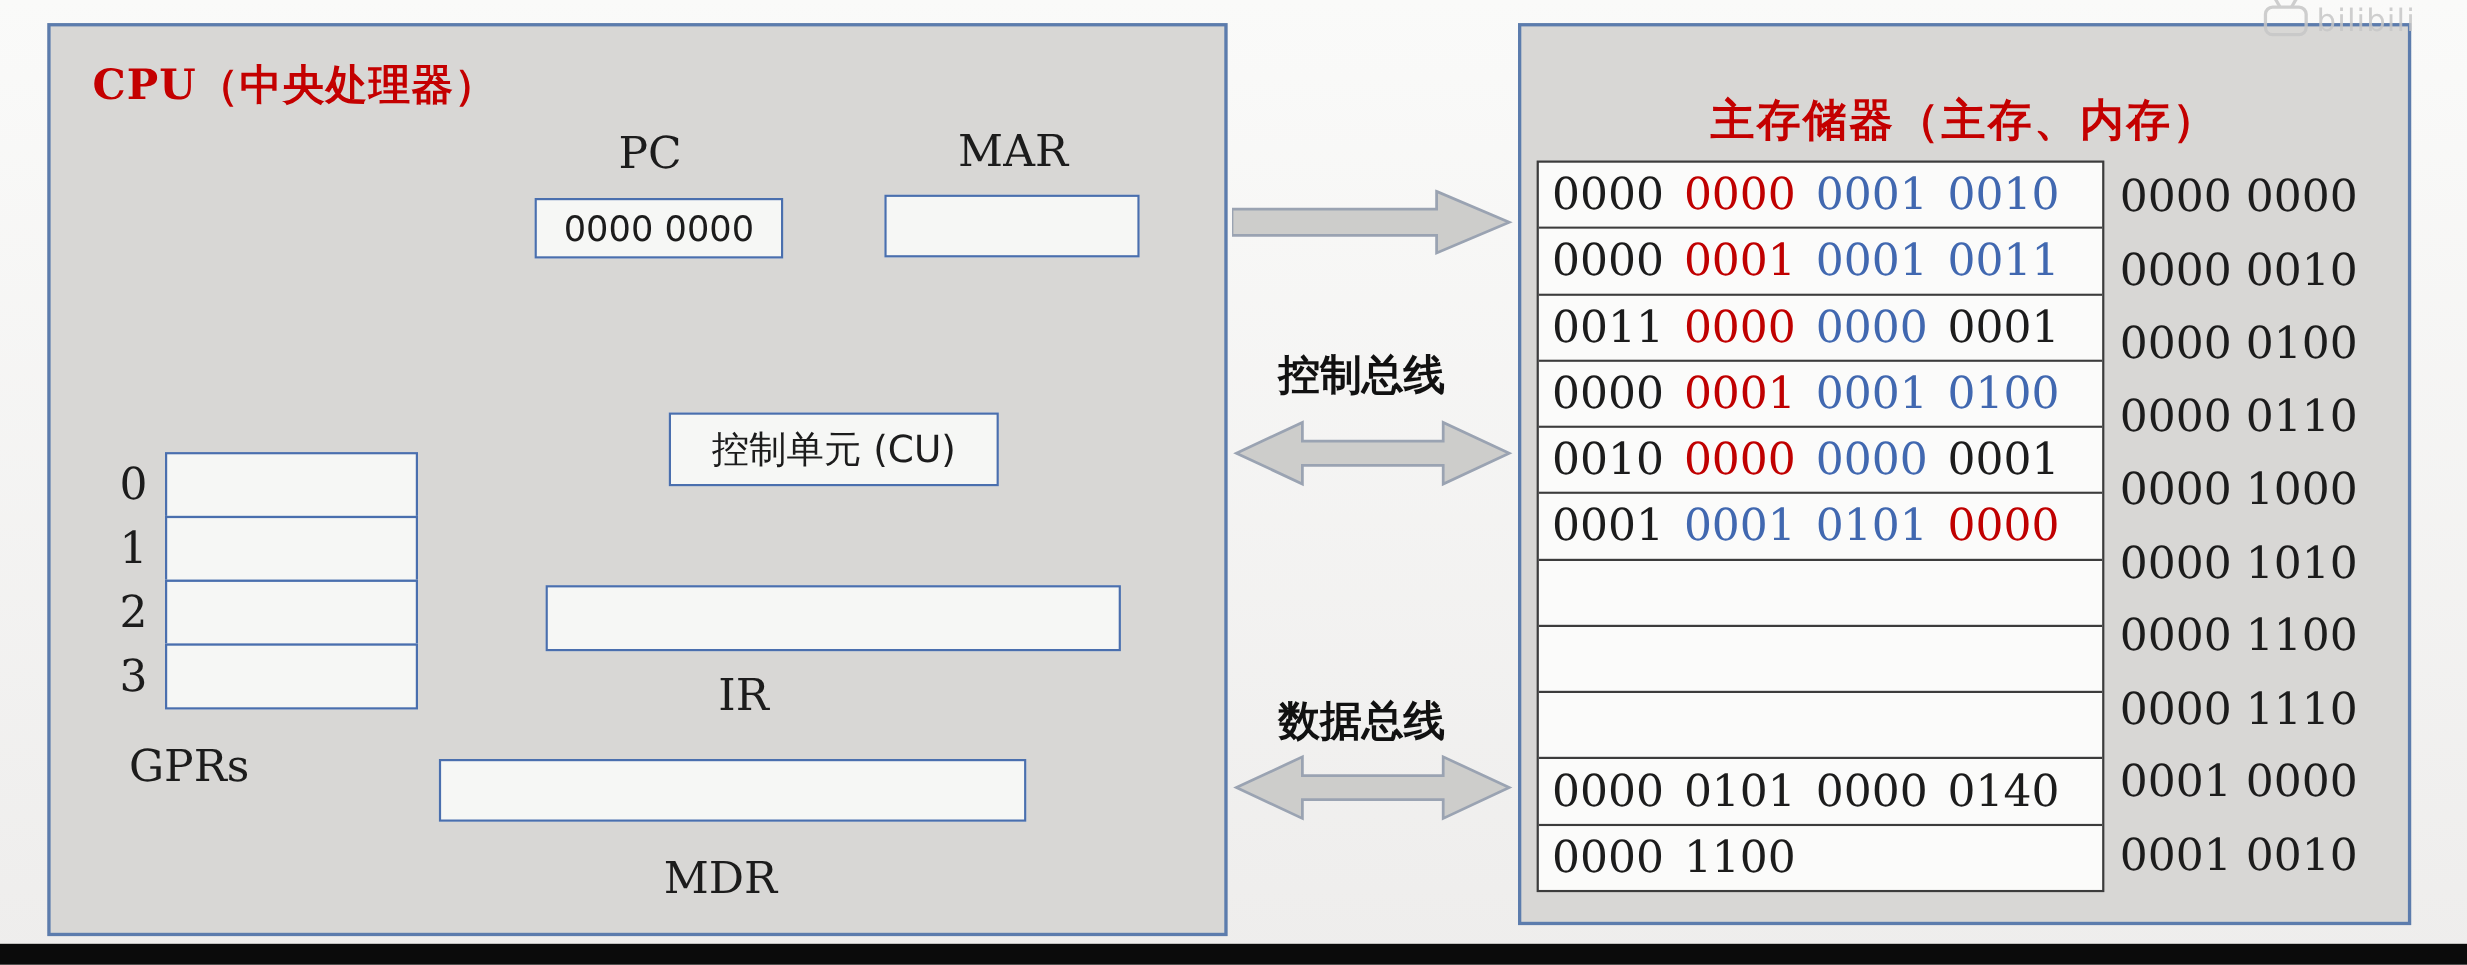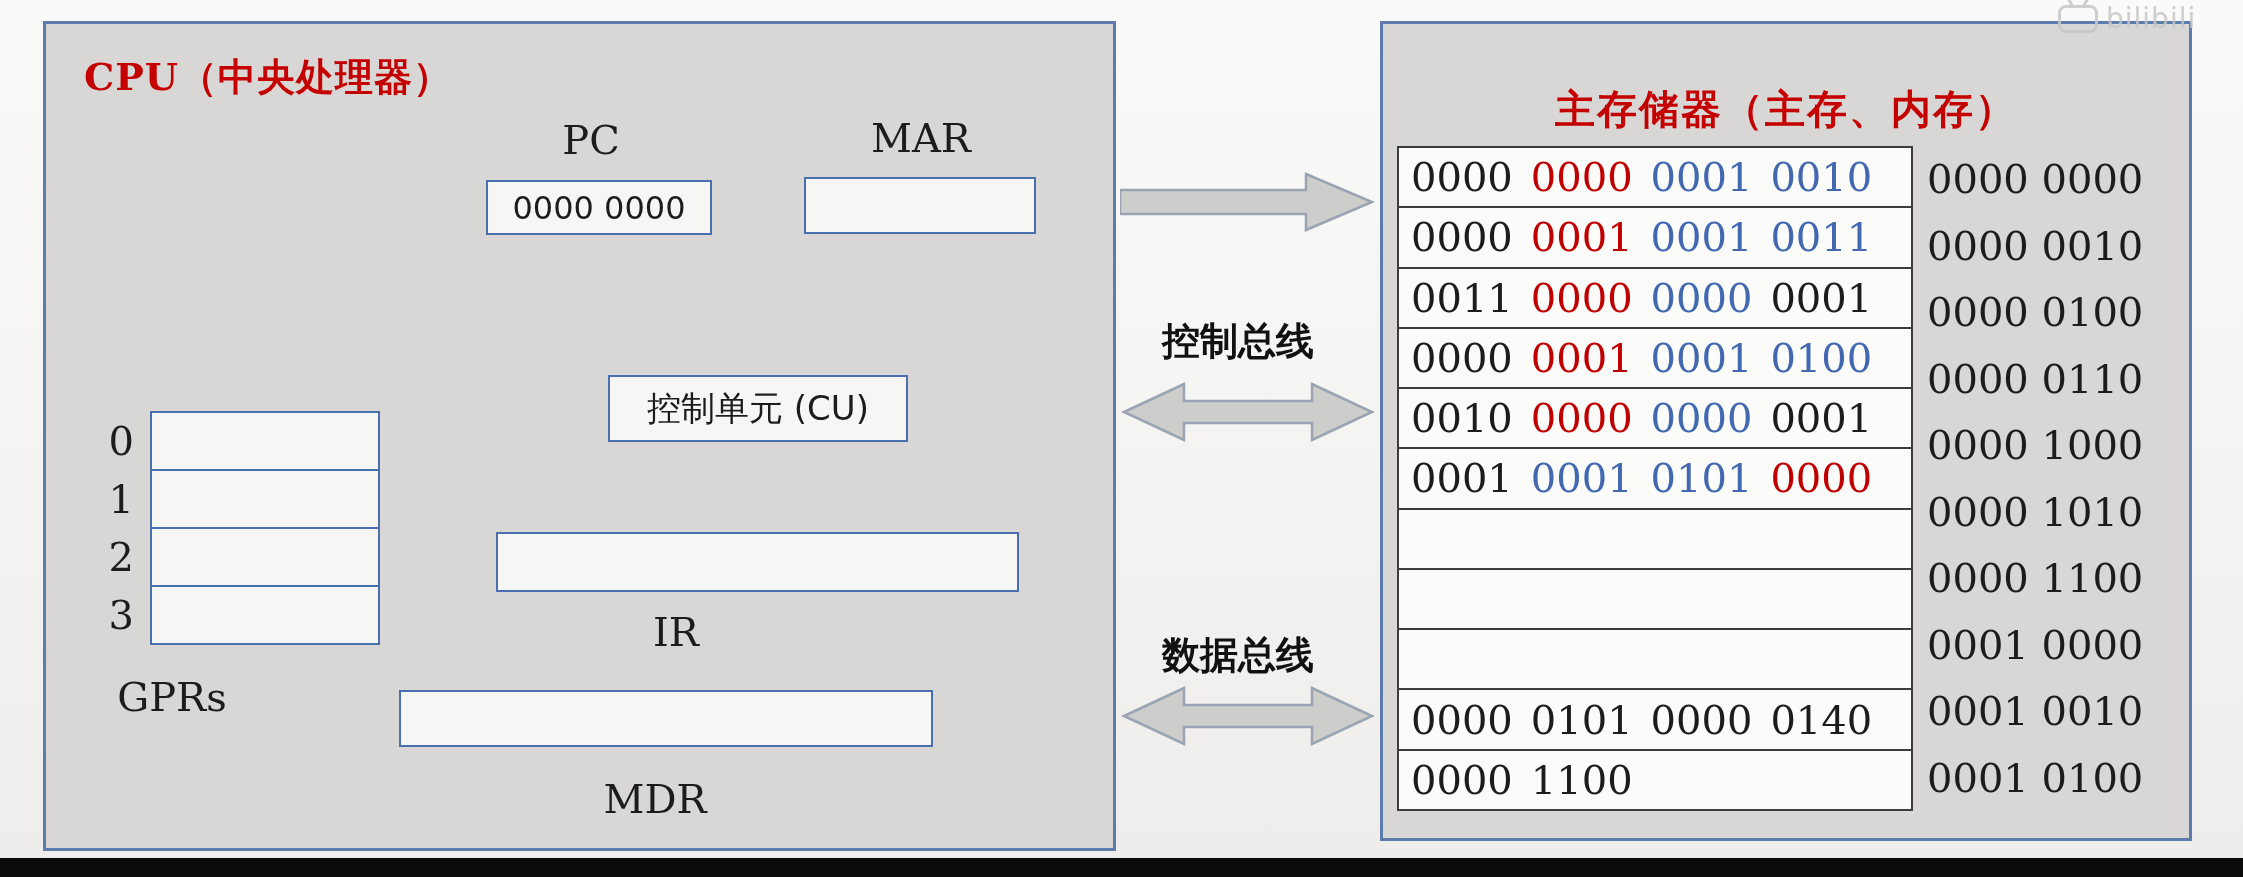--- a/index.html
+++ b/index.html
@@ -211,23 +211,23 @@
         </div>
       </div>
     <div class="mem-addrs">
         <div class="mem-addr">0000 0000</div>
         <div class="mem-addr">0000 0010</div>
         <div class="mem-addr">0000 0100</div>
         <div class="mem-addr">0000 0110</div>
         <div class="mem-addr">0000 1000</div>
         <div class="mem-addr">0000 1010</div>
         <div class="mem-addr">0000 1100</div>
+        <div class="mem-addr">0000 1110</div>
         <div class="mem-addr">0001 0000</div>
         <div class="mem-addr">0001 0010</div>
-        <div class="mem-addr">0001 0100</div>
       </div>
   </div>
 
   <div class="watermark">
     <div class="wm-tv"></div>
     <div class="wm-text">bilibili</div>
   </div>
 
   <div class="bottom-bar"></div>
 </div>

